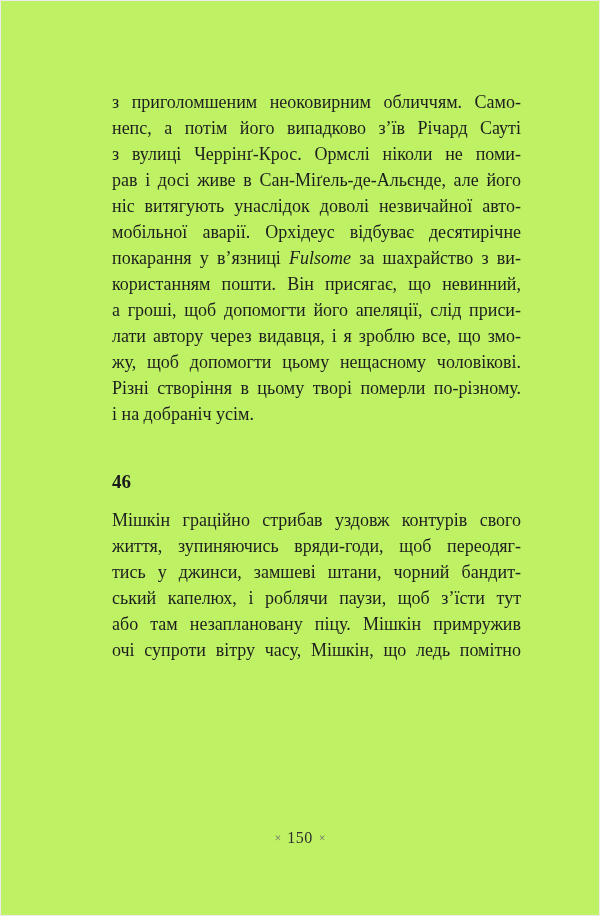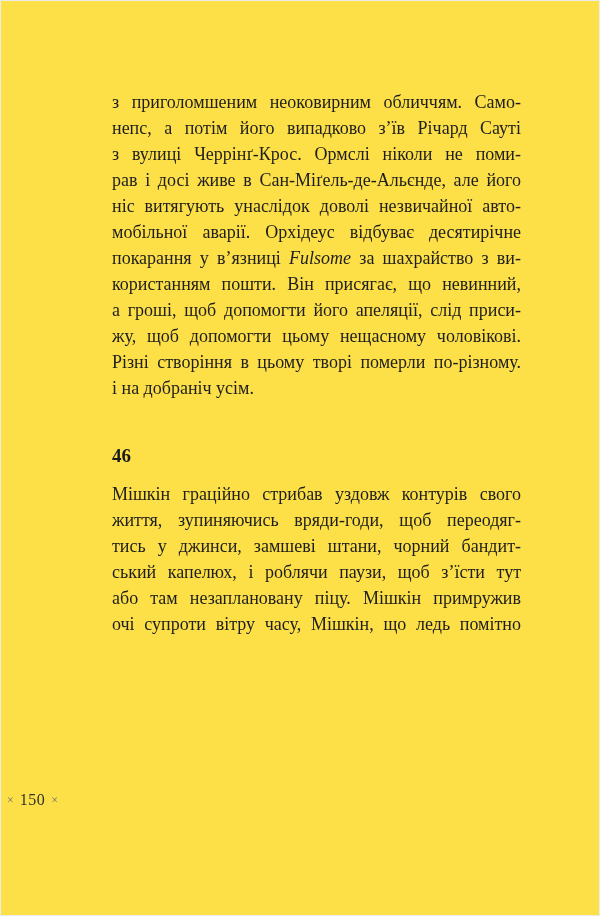--- a/index.html
+++ b/index.html
@@ -2,21 +2,21 @@
 <html lang="uk"><head>
 <meta charset="utf-8">
 <style>
   * { box-sizing: border-box; }
   html, body { margin: 0; padding: 0; background: #ffffff; }
 
   .page {
     position: relative;
     width: 600px;
     height: 916px;
-    background: #fde047;
+    background: #bef264;
     border: 1px solid #ebebeb;
     font-family: "Liberation Serif", "DejaVu Serif", serif;
     color: #1e1e1e;
     overflow: hidden;
   }
 
   .text-block {
     position: absolute;
     left: 111px;
     top: 88px;
@@ -44,24 +44,24 @@
     font-size: 19px;
     line-height: 26px;
     font-weight: bold;
     color: #1a1a1a;
   }
 
   .paragraph-2 { }
 
   .page-footer {
     position: absolute;
-    top: 790px;
+    top: 828px;
     left: 0;
     width: 100%;
-    text-align: left;
+    text-align: center;
     color: #2f2f2f;
   }
 
   .page-number {
     font-size: 16px;
     letter-spacing: 0.5px;
   }
 
   .ornament {
     font-size: 12px;
@@ -87,20 +87,21 @@
       <div class="line">мобільної аварії. Орхідеус відбуває десятирічне</div>
 
       <div class="line">
         <span>покарання у в’язниці</span>
         <span class="italic">Fulsome</span>
         <span>за шахрайство з ви-</span>
       </div>
 
       <div class="line">користанням пошти. Він присягає, що невинний,</div>
       <div class="line">а гроші, щоб допомогти його апеляції, слід приси-</div>
+      <div class="line">лати автору через видавця, і я зроблю все, що змо-</div>
       <div class="line">жу, щоб допомогти цьому нещасному чоловікові.</div>
       <div class="line">Різні створіння в цьому творі померли по-різному.</div>
       <div class="line left-last">і на добраніч усім.</div>
     </section>
 
     <h2 class="section-number">46</h2>
 
     <section class="paragraph paragraph-2">
       <div class="line">Мішкін граційно стрибав уздовж контурів свого</div>
       <div class="line">життя, зупиняючись вряди-годи, щоб переодяг-</div>

